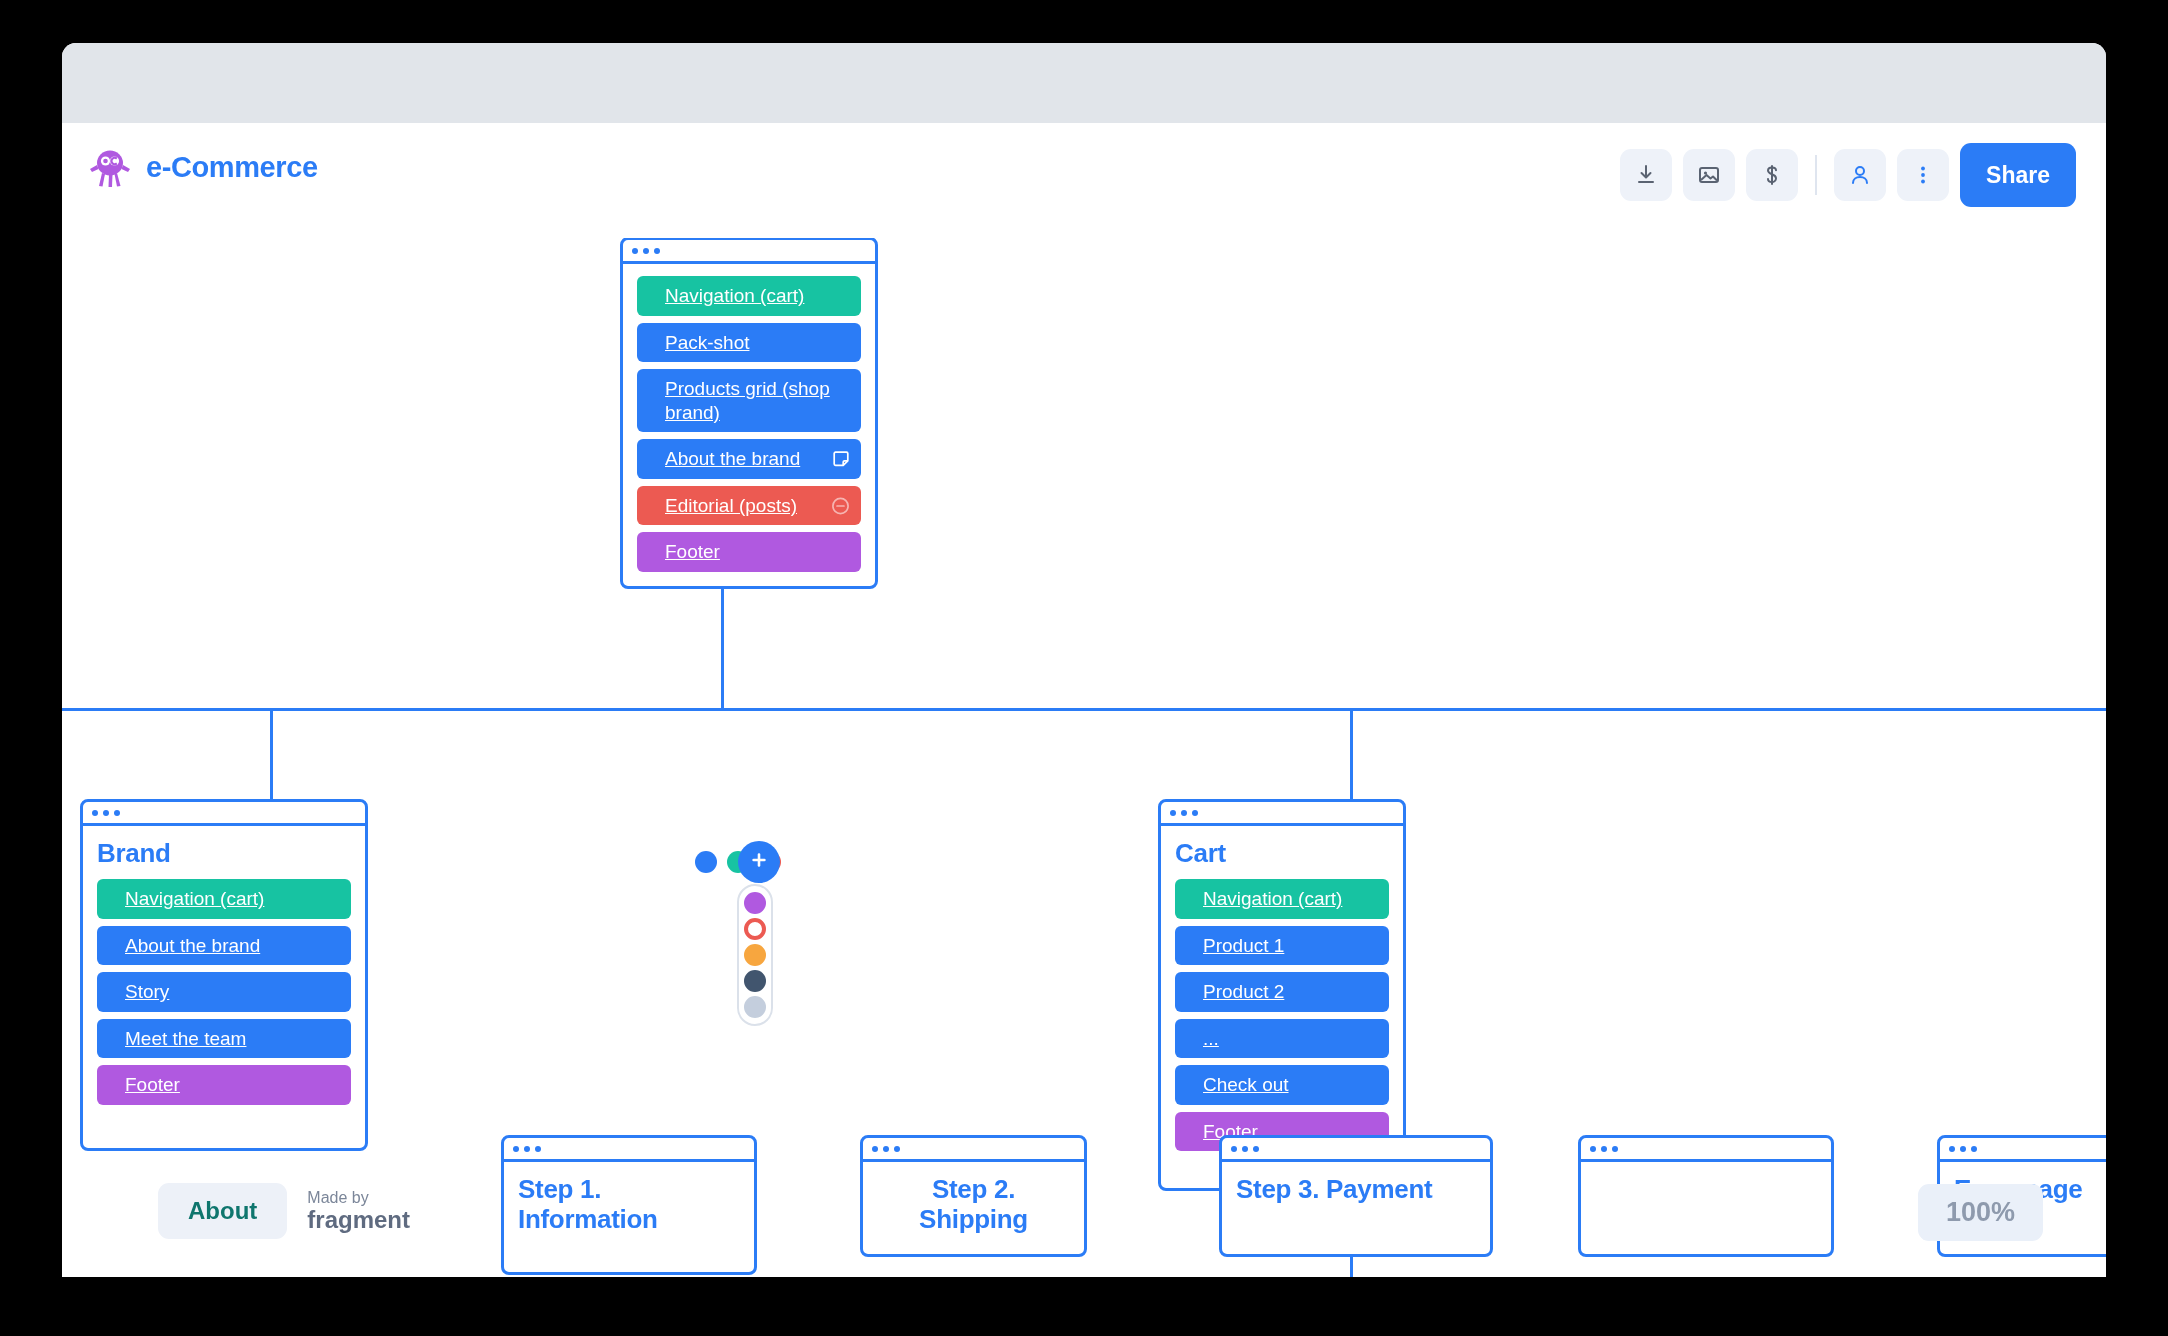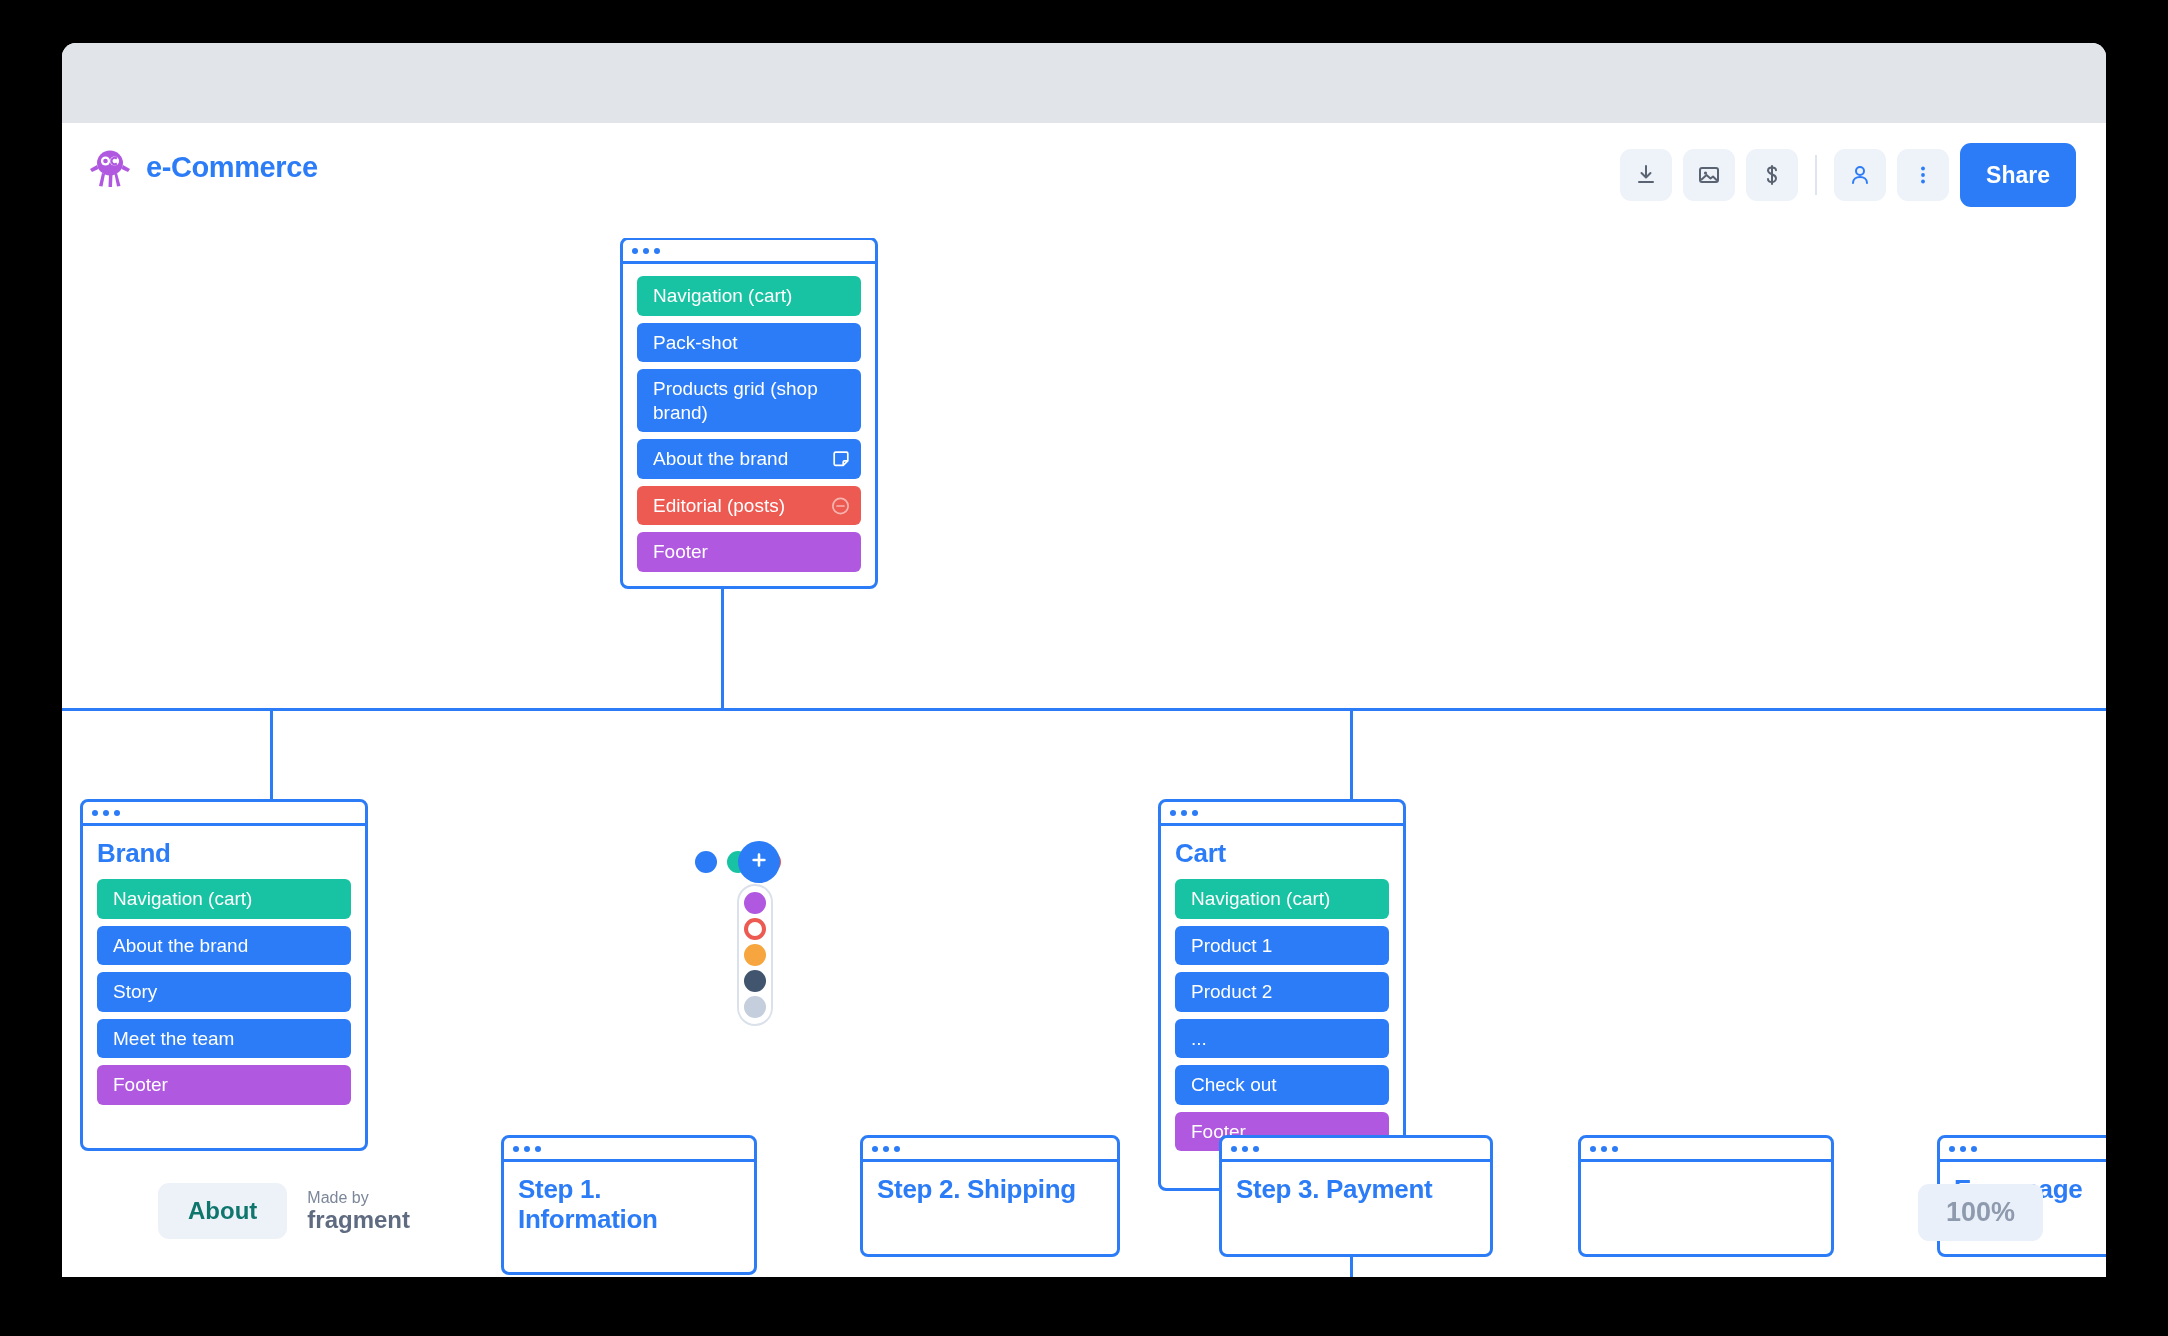--- a/index.html
+++ b/index.html
@@ -99,26 +99,26 @@
   .card-body { padding: 12px 14px 14px 14px; }
   .card-title {
     font-size: 26px; font-weight: bold; color: #2b7cf6;
     line-height: 1.16; margin-bottom: 11px;
     letter-spacing: -0.3px;
   }
   .row {
     border-radius: 6px;
     color: #ffffff;
     font-size: 19px;
-    padding: 8px 16px;
+    padding: 8px 28px;
     margin-bottom: 7px;
     line-height: 1.24;
     position: relative;
     min-height: 38px;
-    display: flex; align-items: center;
+    display: flex; align-items: center; text-decoration: underline;
   }
   .row:last-child { margin-bottom: 0; }
   .row .row-icon {
     position: absolute; right: 11px; top: 50%;
     transform: translateY(-50%);
     display: flex; align-items: center;
   }
 
   
   #palette-h {
@@ -386,21 +386,21 @@
         <div class="card-bar">
           <span class="dot"></span>
           <span class="dot"></span>
           <span class="dot"></span>
         </div>
         <div class="card-body">
           <div class="card-title" style="max-width:145px;">Step 1. Information</div>
         </div>
       </div>
 
-      <div class="card" style="left:798px; top:897px; width:260px; height:122px;">
+      <div class="card" style="left:798px; top:897px; width:227px; height:122px;text-align:center;">
         <div class="card-bar">
           <span class="dot"></span>
           <span class="dot"></span>
           <span class="dot"></span>
         </div>
         <div class="card-body">
           <div class="card-title">Step 2. Shipping</div>
         </div>
       </div>
 

